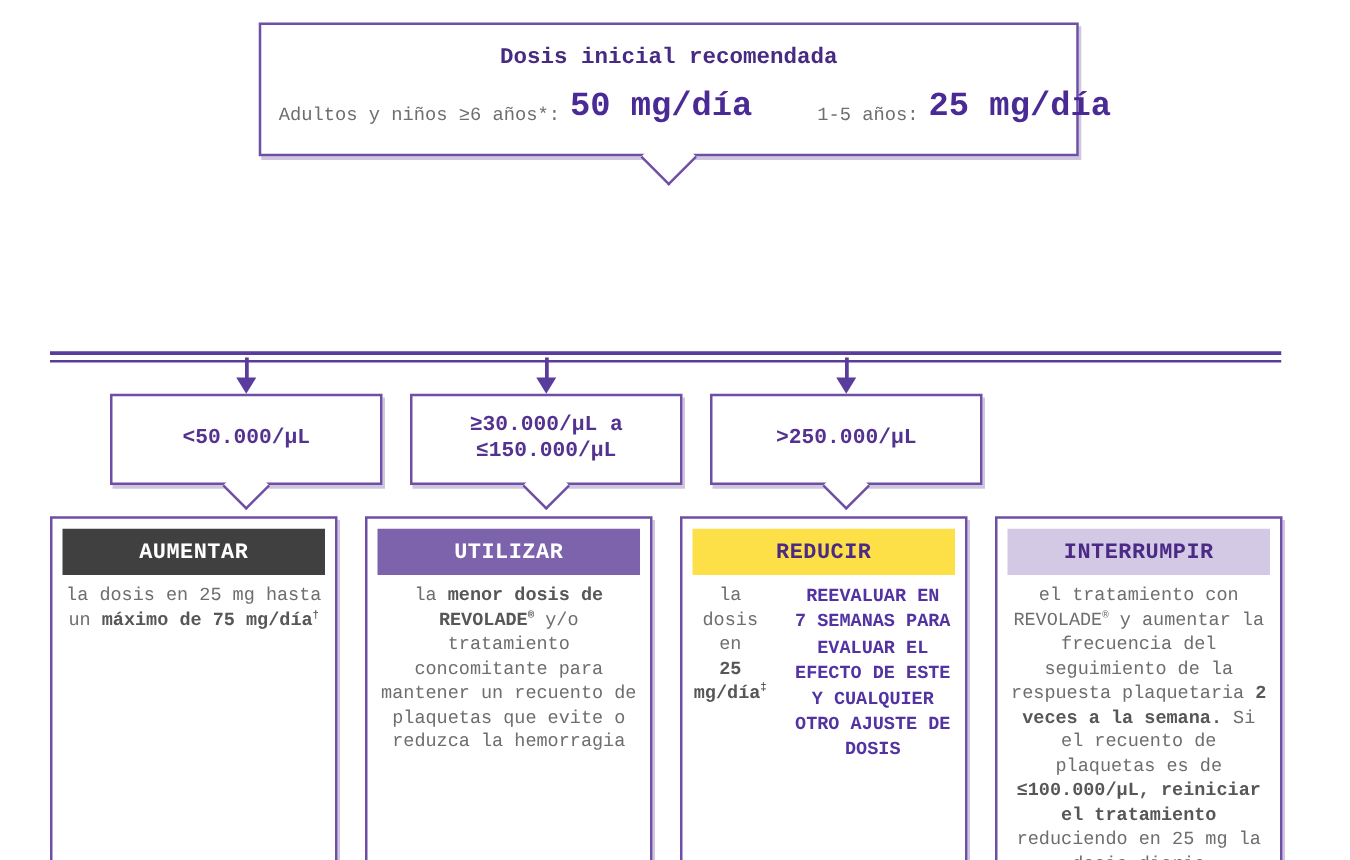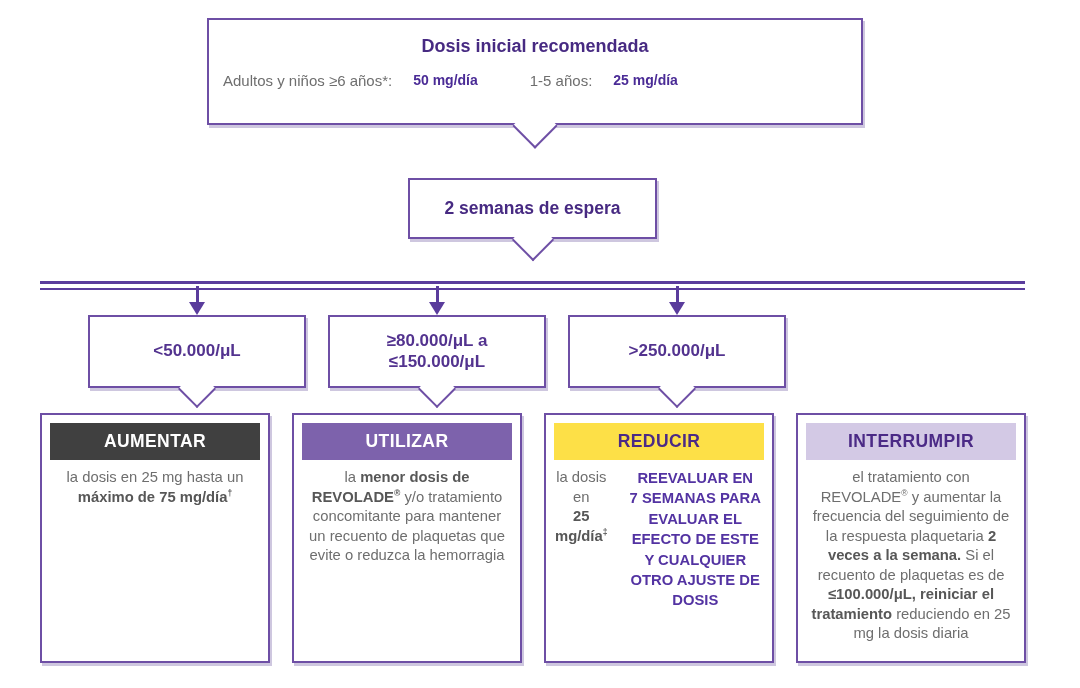--- a/index.html
+++ b/index.html
@@ -1,32 +1,32 @@
 <!DOCTYPE html>
 <html style="--border: #6e4fa5; --line: #5a3c9c; --title-purple: #472a82; --value-purple: #4a2b96; --range-purple: #53338f; --gray: #6e6e6e; --gray-bold: #575757; --reeval-purple: #5333a2;"><head>
 <meta charset="utf-8">
 <style>
   html,body { margin:0; padding:0; background:#ffffff; }
   .stage {
     position:relative; width:1080px; height:688px; overflow:hidden;
     background:#ffffff;
-    font-family:Liberation Sans, sans-serif;
+    font-family:Liberation Mono, monospace;
   }
   .box {
     position:absolute; background:#fff;
     border:2px solid var(--border,#6e4fa5);
     box-shadow:2px 3px 0 rgba(80,55,140,0.28);
   }
   
   .top-box { left:207px; top:18px; width:652px; height:103px; }
   .box-title { text-align:center; margin-top:16px; font-size:18px; font-weight:700; color:var(--title-purple,#472a82); }
   .dose-row { display:flex; align-items:baseline; gap:52px; padding-left:14px; margin-top:15px; }
-  .dose-group { display:flex; align-items:flex-start; gap:21px; white-space:nowrap; }
+  .dose-group { display:flex; align-items:flex-end; gap:8px; white-space:nowrap; }
   .dose-label { font-size:15px; color:var(--gray,#6e6e6e); }
-  .dose-value { font-size:14px; font-weight:700; color:var(--value-purple,#4a2b96); }
+  .dose-value { font-size:27px; font-weight:700; color:var(--value-purple,#4a2b96); }
   
   .wait-box { left:408px; top:178px; width:245px; height:57px; display:flex; align-items:center; justify-content:center;
               font-size:17.5px; font-weight:700; color:var(--title-purple,#472a82); }
   
   .tail {
     position:absolute; left:50%; bottom:-3px; background:#fff;
     border-right:2.5px solid var(--border,#6e4fa5);
     border-bottom:2.5px solid var(--border,#6e4fa5);
     transform:translate(-50%,50%) rotate(45deg);
   }
@@ -89,24 +89,20 @@
         <span class="dose-value">50 mg/día</span>
       </div>
       <div class="dose-group">
         <span class="dose-label">1-5 años:</span>
         <span class="dose-value">25 mg/día</span>
       </div>
     </div>
     <div class="tail tail-lg"></div>
   </div>
 
-  <div class="box wait-box">
-    <span>2 semanas de espera</span>
-    <div class="tail tail-md"></div>
-  </div>
 
   <div class="hline"></div>
 
   <div class="row" id="branch-row">
   <div class="branch-box">
     <div class="drop-arrow">
       <div class="stem"></div>
       <div class="head"></div>
     </div>
     <div class="branch-label">
@@ -114,21 +110,21 @@
         </div>
     <div class="tail tail-sm"></div>
   </div>
 
   <div class="branch-box">
     <div class="drop-arrow">
       <div class="stem"></div>
       <div class="head"></div>
     </div>
     <div class="branch-label">
-          <div>≥80.000/μL a</div>
+          <div>≥30.000/μL a</div>
           <div>≤150.000/μL</div>
         </div>
     <div class="tail tail-sm"></div>
   </div>
 
 
   <div class="branch-box">
     <div class="drop-arrow">
       <div class="stem"></div>
       <div class="head"></div>

